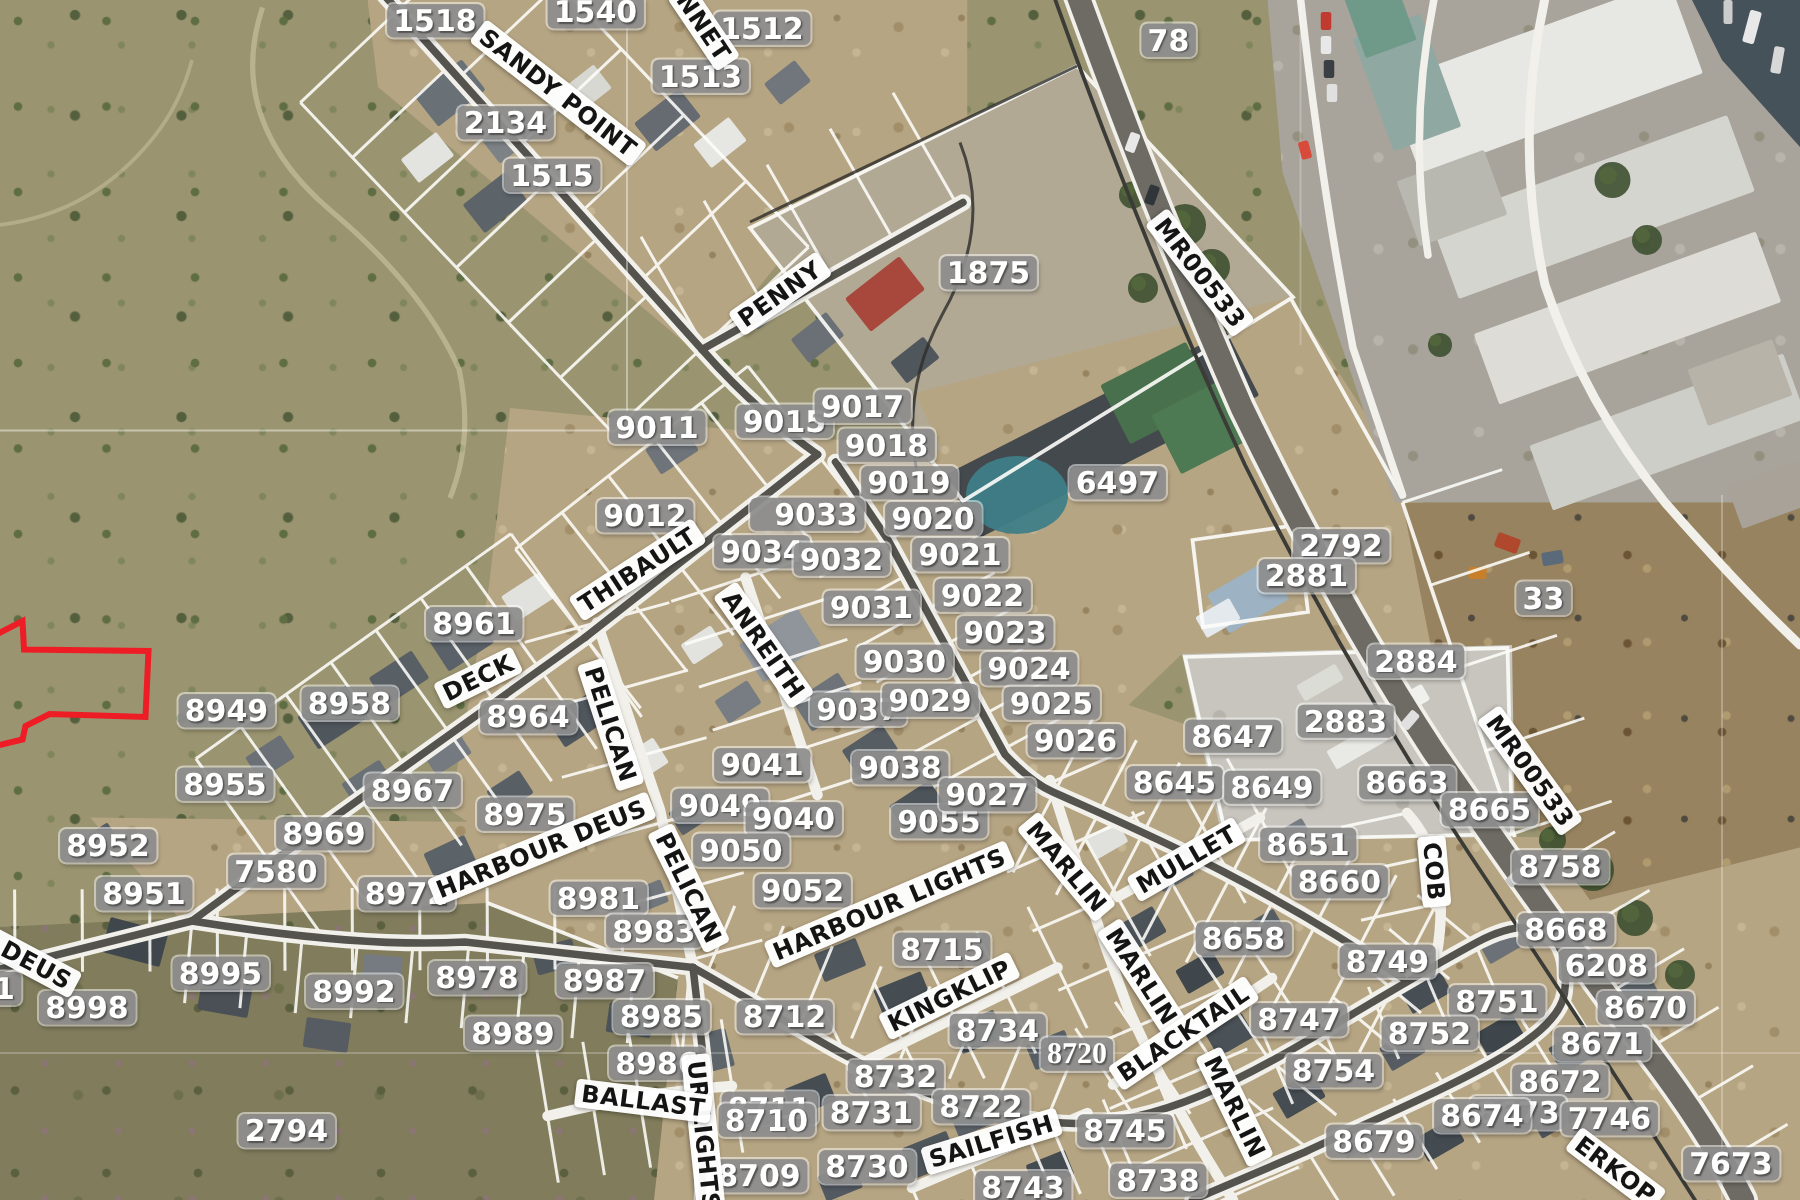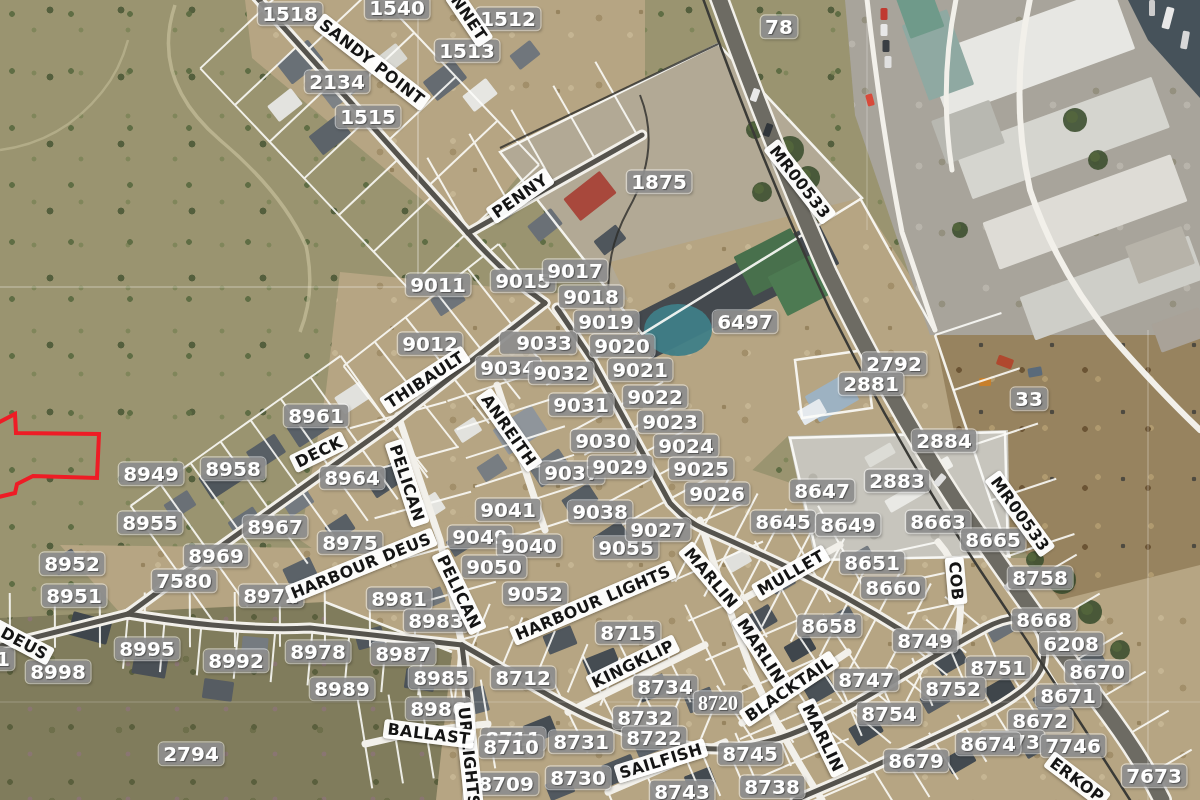--- a/index.html
+++ b/index.html
@@ -549,21 +549,21 @@
       <div class="plabel" style="left: 350px; top: 543px;">8975</div>
       <div class="plabel" style="left: 480px; top: 537px;">9049</div>
       <div class="plabel" style="left: 529px; top: 546px;">9040</div>
       <div class="plabel" style="left: 626px; top: 548px;">9055</div>
       <div class="plabel" style="left: 658px; top: 530px;">9027</div>
       <div class="plabel" style="left: 872px; top: 563px;">8651</div>
       <div class="plabel" style="left: 1040px; top: 578px;">8758</div>
       <div class="plabel" style="left: 72px; top: 564px;">8952</div>
       <div class="plabel" style="left: 216px; top: 556px;">8969</div>
       <div class="plabel" style="left: 184px; top: 581px;">7580</div>
-      <div class="plabel" style="left: 74px; top: 596px;">8951</div>
+      <div class="plabel" style="left: 96px; top: 596px;">8951</div>
       <div class="plabel" style="left: 271px; top: 596px;">8972</div>
       <div class="plabel" style="left: 494px; top: 567px;">9050</div>
       <div class="plabel" style="left: 893px; top: 588px;">8660</div>
       <div class="plabel" style="left: 399px; top: 599px;">8981</div>
       <div class="plabel" style="left: 535px; top: 594px;">9052</div>
       <div class="plabel" style="left: 1044px; top: 620px;">8668</div>
       <div class="plabel" style="left: 436px; top: 621px;">8983</div>
       <div class="plabel" style="left: 829px; top: 626px;">8658</div>
       <div class="plabel" style="left: 1071px; top: 644px;">6208</div>
       <div class="plabel" style="left: 147px; top: 649px;">8995</div>
@@ -579,21 +579,21 @@
       <div class="plabel" style="left: 1068px; top: 696px;">8671</div>
       <div class="plabel" style="left: 441px; top: 678px;">8985</div>
       <div class="plabel" style="left: 665px; top: 687px;">8734</div>
       <div class="plabel" style="left: 866px; top: 680px;">8747</div>
       <div class="plabel" style="left: 953px; top: 689px;">8752</div>
       <div class="plabel" style="left: 342px; top: 689px;">8989</div>
       <div class="plabel" style="left: 718px; top: 703px; font-family: Liberation Serif, serif;">8720</div>
       <div class="plabel" style="left: 1040px; top: 721px;">8672</div>
       <div class="plabel" style="left: 438px; top: 709px;">8986</div>
       <div class="plabel" style="left: 513px; top: 711px; margin-top: 28px;">8711</div>
-      <div class="plabel" style="left: 597px; top: 718px; margin-left: 48px;">8732</div>
+      <div class="plabel" style="left: 597px; top: 718px;">8732</div>
       <div class="plabel" style="left: 889px; top: 714px;">8754</div>
       <div class="plabel" style="left: 1012px; top: 742px;">8673</div>
       <div class="plabel" style="left: 1073px; top: 746px;">7746</div>
       <div class="plabel" style="left: 581px; top: 742px;">8731</div>
       <div class="plabel" style="left: 654px; top: 738px;">8722</div>
       <div class="plabel" style="left: 750px; top: 754px;">8745</div>
       <div class="plabel" style="left: 511px; top: 747px;">8710</div>
       <div class="plabel" style="left: 578px; top: 778px;">8730</div>
       <div class="plabel" style="left: 916px; top: 761px;">8679</div>
       <div class="plabel" style="left: 988px; top: 744px;">8674</div>

